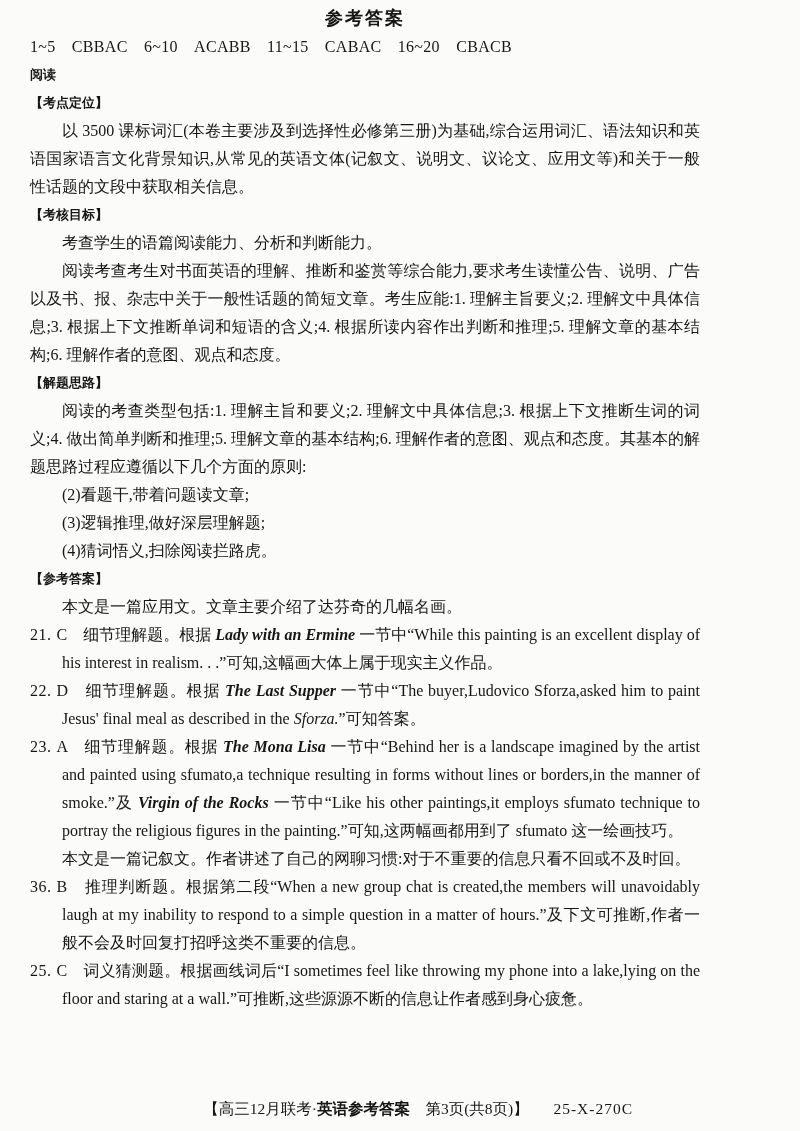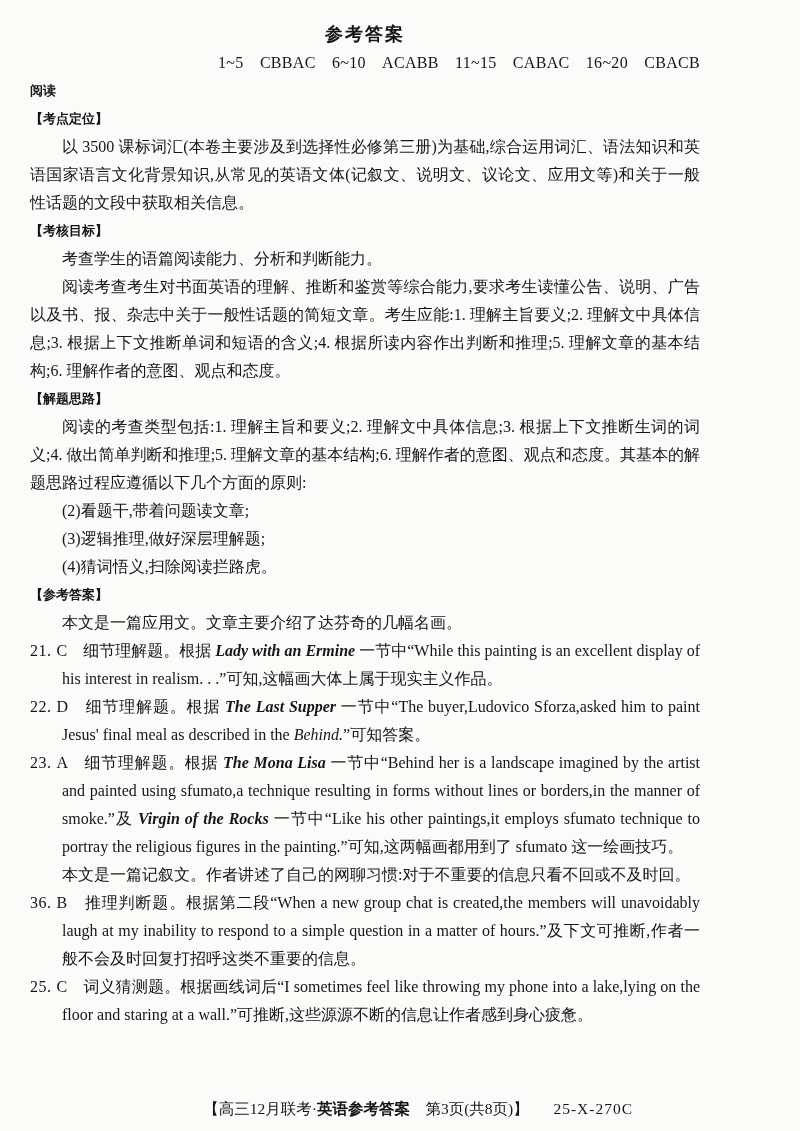--- a/index.html
+++ b/index.html
@@ -13,33 +13,32 @@
     overflow: hidden;
     color: #161616;
     font-family: "Liberation Serif", "DejaVu Serif", serif;
     font-size: 16px;
   }
   .page {
     position: relative;
     box-sizing: border-box;
     width: 728px;
     height: 1131px;
-    padding: 19px 28px 0 30px;
+    padding: 3px 28px 0 30px;
   }
   .title {
     text-align: center;
     font-family: "Liberation Sans", "DejaVu Sans", sans-serif;
     font-weight: 700;
     font-size: 18px;
     line-height: 30px;
     letter-spacing: 2px;
   }
   .line {
     line-height: 28px;
-    text-align: right;
   }
   .key {
     white-space: pre-wrap;
     letter-spacing: 0.3px;
   }
   .hei {
     font-family: "Liberation Sans", "DejaVu Sans", sans-serif;
     font-weight: 700;
     line-height: 28px;
     font-size: 13px;
@@ -103,21 +102,21 @@
   <div class="para">阅读的考查类型包括:1. 理解主旨和要义;2. 理解文中具体信息;3. 根据上下文推断生词的词义;4. 做出简单判断和推理;5. 理解文章的基本结构;6. 理解作者的意图、观点和态度。其基本的解题思路过程应遵循以下几个方面的原则:</div>
   <div class="para">(2)看题干,带着问题读文章;</div>
   <div class="para">(3)逻辑推理,做好深层理解题;</div>
   <div class="para">(4)猜词悟义,扫除阅读拦路虎。</div>
 
   <div class="hei">【参考答案】</div>
   <div class="para">本文是一篇应用文。文章主要介绍了达芬奇的几幅名画。</div>
 
   <div class="item"><span class="qnum">21.</span><span class="qans">C</span><span><span>　细节理解题。根据 </span><span class="seg-bi">Lady with an Ermine</span><span> 一节中“While this painting is an excellent display of his interest in realism. . .”可知,这幅画大体上属于现实主义作品。</span></span></div>
 
-  <div class="item"><span class="qnum">22.</span><span class="qans">D</span><span><span>　细节理解题。根据 </span><span class="seg-bi">The Last Supper</span><span> 一节中“The buyer,Ludovico Sforza,asked him to paint Jesus' final meal as described in the </span><span class="seg-i">Behind.</span><span>”可知答案。</span></span></div>
+  <div class="item"><span class="qnum">22.</span><span class="qans">D</span><span><span>　细节理解题。根据 </span><span class="seg-bi">The Last Supper</span><span> 一节中“The buyer,Ludovico Sforza,asked him to paint Jesus' final meal as described in the </span><span class="seg-i">Sforza.</span><span>”可知答案。</span></span></div>
 
   <div class="item"><span class="qnum">23.</span><span class="qans">A</span><span><span>　细节理解题。根据 </span><span class="seg-bi">The Mona Lisa</span><span> 一节中“Behind her is a landscape imagined by the artist and painted using sfumato,a technique resulting in forms without lines or borders,in the manner of smoke.”及 </span><span class="seg-bi">Virgin of the Rocks</span><span> 一节中“Like his other paintings,it employs sfumato technique to portray the religious figures in the painting.”可知,这两幅画都用到了 sfumato 这一绘画技巧。</span></span></div>
 
   <div class="para">本文是一篇记叙文。作者讲述了自己的网聊习惯:对于不重要的信息只看不回或不及时回。</div>
 
   <div class="item"><span class="qnum">36.</span><span class="qans">B</span><span><span>　推理判断题。根据第二段“When a new group chat is created,the members will unavoidably laugh at my inability to respond to a simple question in a matter of hours.”及下文可推断,作者一般不会及时回复打招呼这类不重要的信息。</span></span></div>
 
   <div class="item"><span class="qnum">25.</span><span class="qans">C</span><span><span>　词义猜测题。根据画线词后“I sometimes feel like throwing my phone into a lake,lying on the floor and staring at a wall.”可推断,这些源源不断的信息让作者感到身心疲惫。</span></span></div>
 
   <div class="footer">

